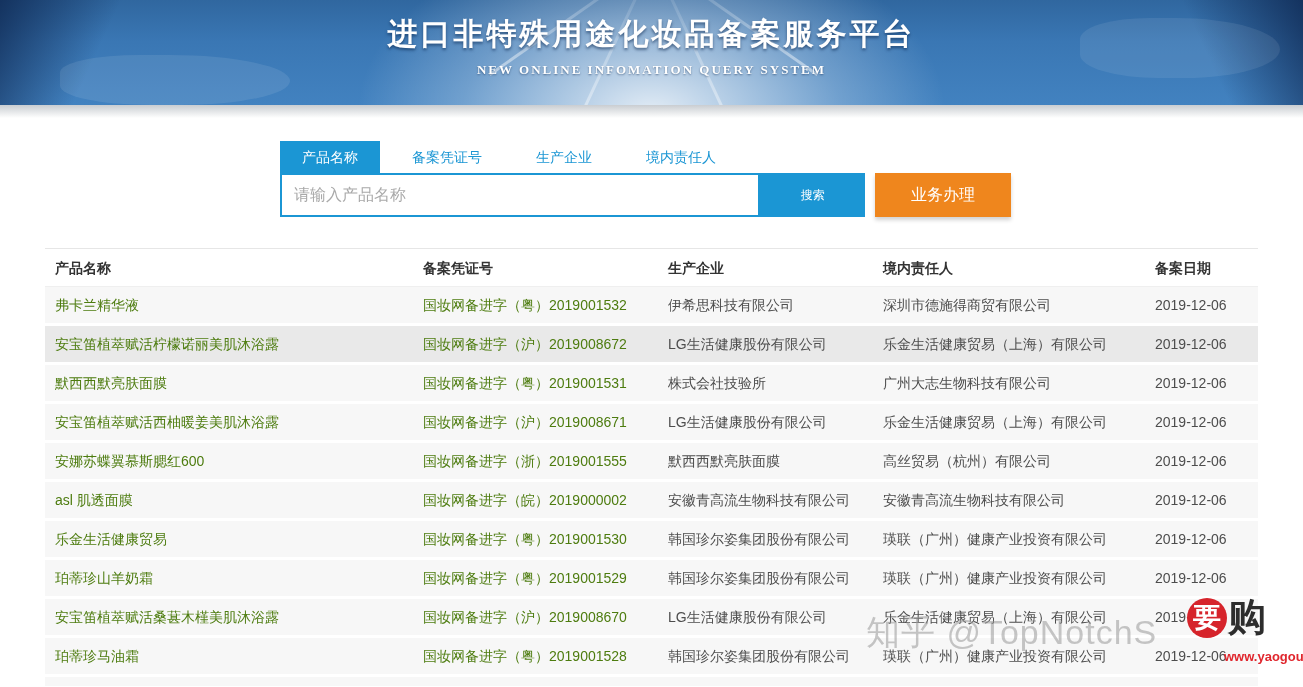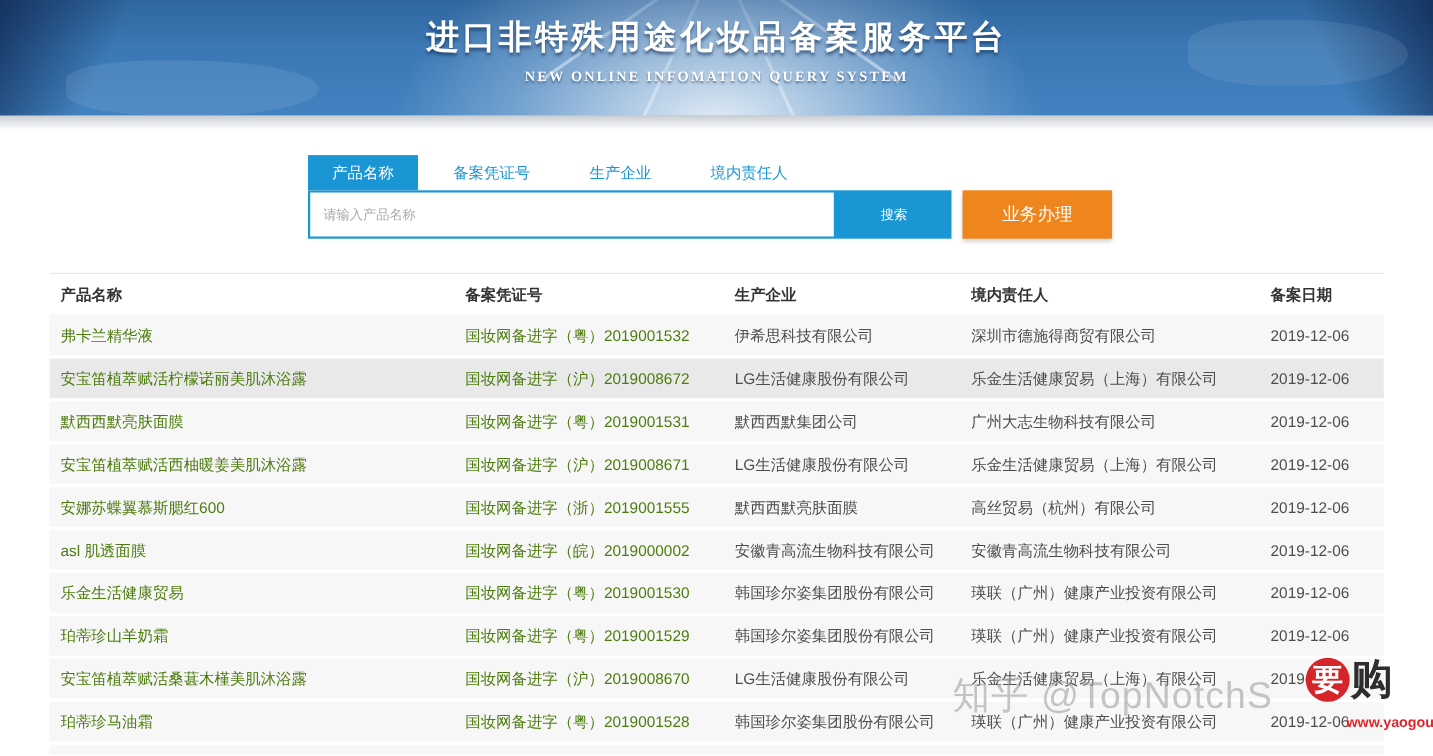--- a/index.html
+++ b/index.html
@@ -28,21 +28,21 @@
 
   
   .search-wrap { position:absolute; left:280px; top:141px; width:731px; }
   .tabs { display:flex; align-items:flex-end; height:32px; }
   .tab { font-size:14px; color:#1b96d4; height:32px; line-height:32px; padding:0 22px;
     cursor:pointer; white-space:nowrap; }
   .tab.active { background:#1b96d4; color:#fff; }
   .tab + .tab { margin-left:10px; }
   .search-row { display:flex; height:44px; }
   .search-input { width:481px; height:44px; border:2px solid #1b96d4; outline:none;
-    font-size:12px; padding:0 12px; color:#333; background:#fff; }
+    font-size:16px; padding:0 12px; color:#333; background:#fff; }
   .search-input::placeholder { color:#a9a9a9; }
   .btn-search { width:105px; height:44px; background:#1b96d4; color:#fff; border:none;
     font-size:12px; cursor:pointer; }
   .btn-business { width:136px; height:44px; background:#ef861d; color:#fff; border:none;
     font-size:16px; margin-left:10px; cursor:pointer; box-shadow:0 3px 4px rgba(0,0,0,.18); }
 
   
   .table { position:absolute; left:45px; top:248px; width:1213px; }
   .thead { display:grid; grid-template-columns:368px 245px 215px 272px 113px;
     height:39px; line-height:38px; border-top:1px solid #e6e6e6; border-bottom:1px solid #efefef;
@@ -118,21 +118,21 @@
         <div class="trow hl">
     <div><span class="cell-link">安宝笛植萃赋活柠檬诺丽美肌沐浴露</span></div>
     <div><span class="cell-link">国妆网备进字（沪）2019008672</span></div>
     <div>LG生活健康股份有限公司</div>
     <div>乐金生活健康贸易（上海）有限公司</div>
     <div>2019-12-06</div>
   </div>
         <div class="trow">
     <div><span class="cell-link">默西西默亮肤面膜</span></div>
     <div><span class="cell-link">国妆网备进字（粤）2019001531</span></div>
-    <div>默西西默集团公司</div>
+    <div>株式会社技验所</div>
     <div>广州大志生物科技有限公司</div>
     <div>2019-12-06</div>
   </div>
         <div class="trow">
     <div><span class="cell-link">安宝笛植萃赋活西柚暖姜美肌沐浴露</span></div>
     <div><span class="cell-link">国妆网备进字（沪）2019008671</span></div>
     <div>LG生活健康股份有限公司</div>
     <div>乐金生活健康贸易（上海）有限公司</div>
     <div>2019-12-06</div>
   </div>

